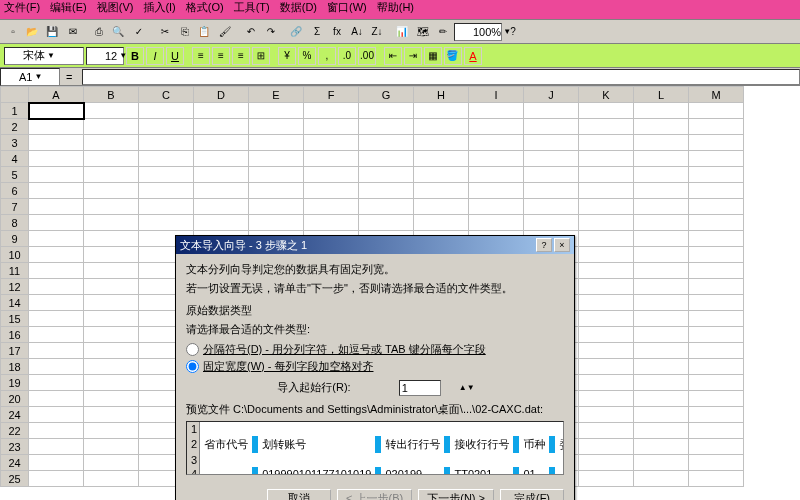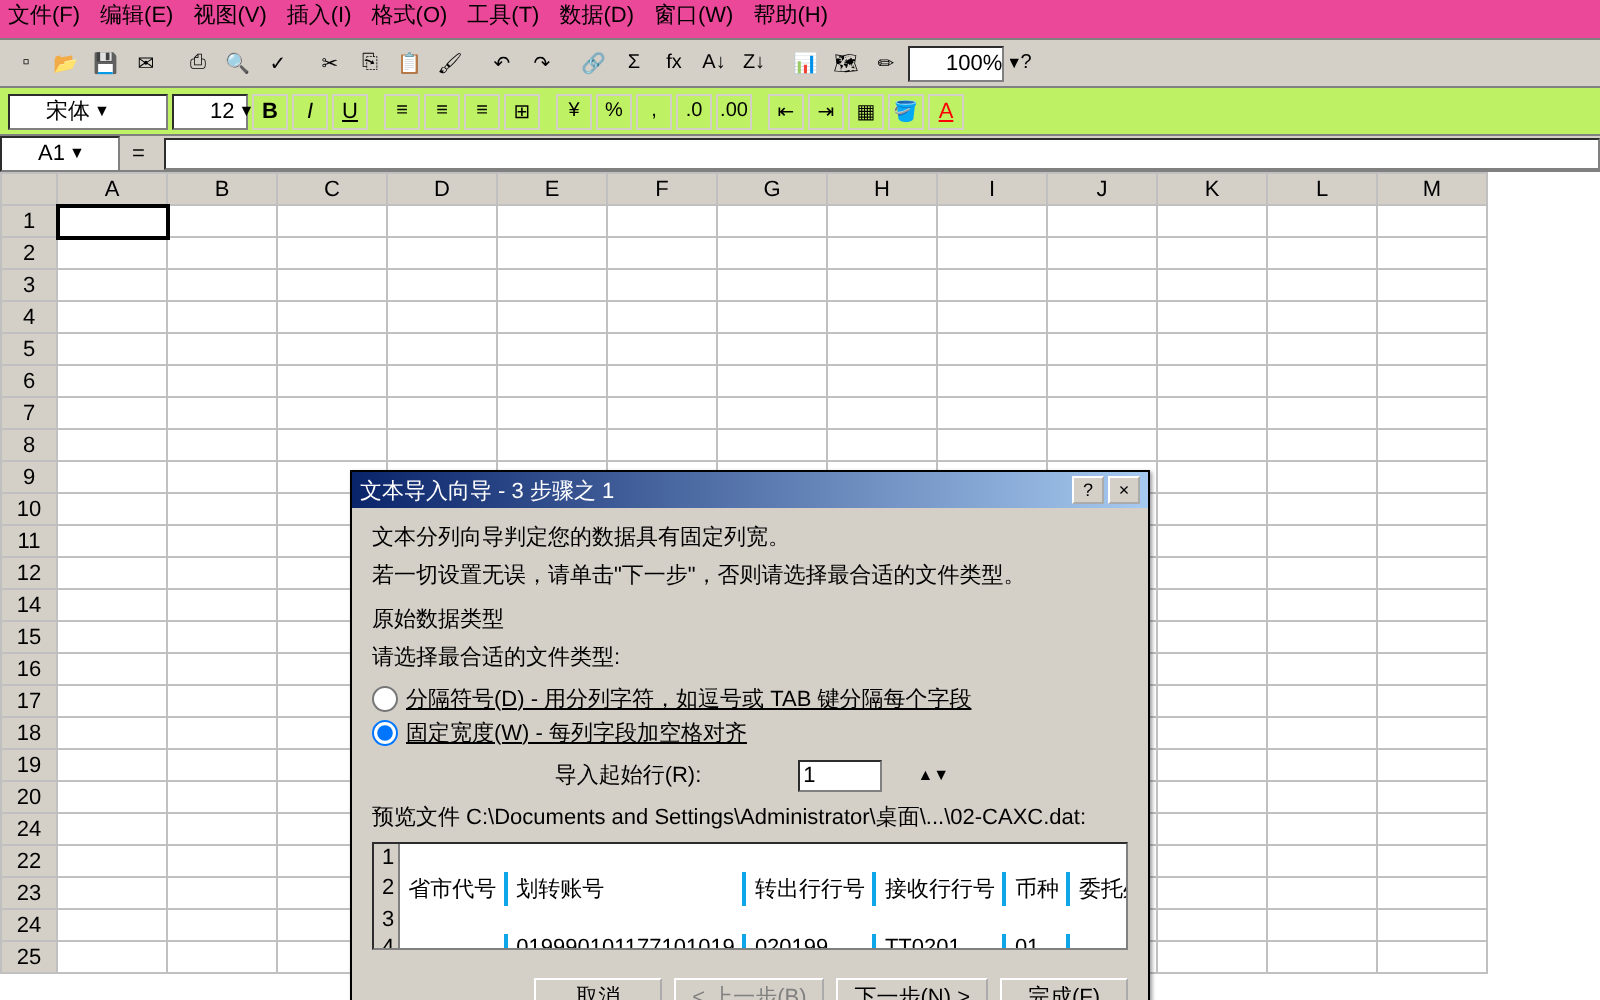--- a/index.html
+++ b/index.html
@@ -28,21 +28,21 @@
 .dlg-title .spacer { flex: 1; }
 .dlg-title .wbtn { width: 16px; height: 14px; background: #d4d0c8; border: 1px outset #fff; color: #000; font-size: 9px; text-align: center; line-height: 12px; margin-left: 2px; }
 .dlg-body { padding: 8px 10px; }
 .dlg-body p { margin-bottom: 4px; line-height: 1.4; }
 .radio-row { display: flex; align-items: center; margin: 2px 0; text-decoration: underline; }
 .radio-row input { margin-right: 4px; }
 .start-row { display: flex; align-items: center; justify-content: center; margin: 6px 0; gap: 20px; }
 .spin { width: 42px; height: 16px; background: #fff; border: 1px inset #808080; text-align: left; padding: 0 2px; }
 .preview { border: 1px inset #808080; background: #fff; margin-top: 4px; height: 54px; overflow: hidden; font-size: 10px; }
 .preview table { border-collapse: collapse; width: 100%; }
-.preview td { border-right: 2px solid #0ea5e9; padding: 1px 4px; white-space: nowrap; }
+.preview td { border-right: 6px solid #0ea5e9; padding: 1px 4px; white-space: nowrap; }
 .preview .ln { width: 14px; background: #d4d0c8; text-align: right; padding-right: 2px; border-right: 1px solid #808080; }
 .dlg-btns { display: flex; justify-content: flex-end; gap: 6px; padding: 6px 10px 10px; }
 .btn { min-width: 64px; height: 20px; background: #d4d0c8; border: 1px outset #fff; padding: 0 8px; }
 .dropdown-arrow { font-size: 8px; margin-left: 2px; }
 </style>
 </head>
 <body>
 
 <div class="menubar">
   <span>文件(F)</span>

